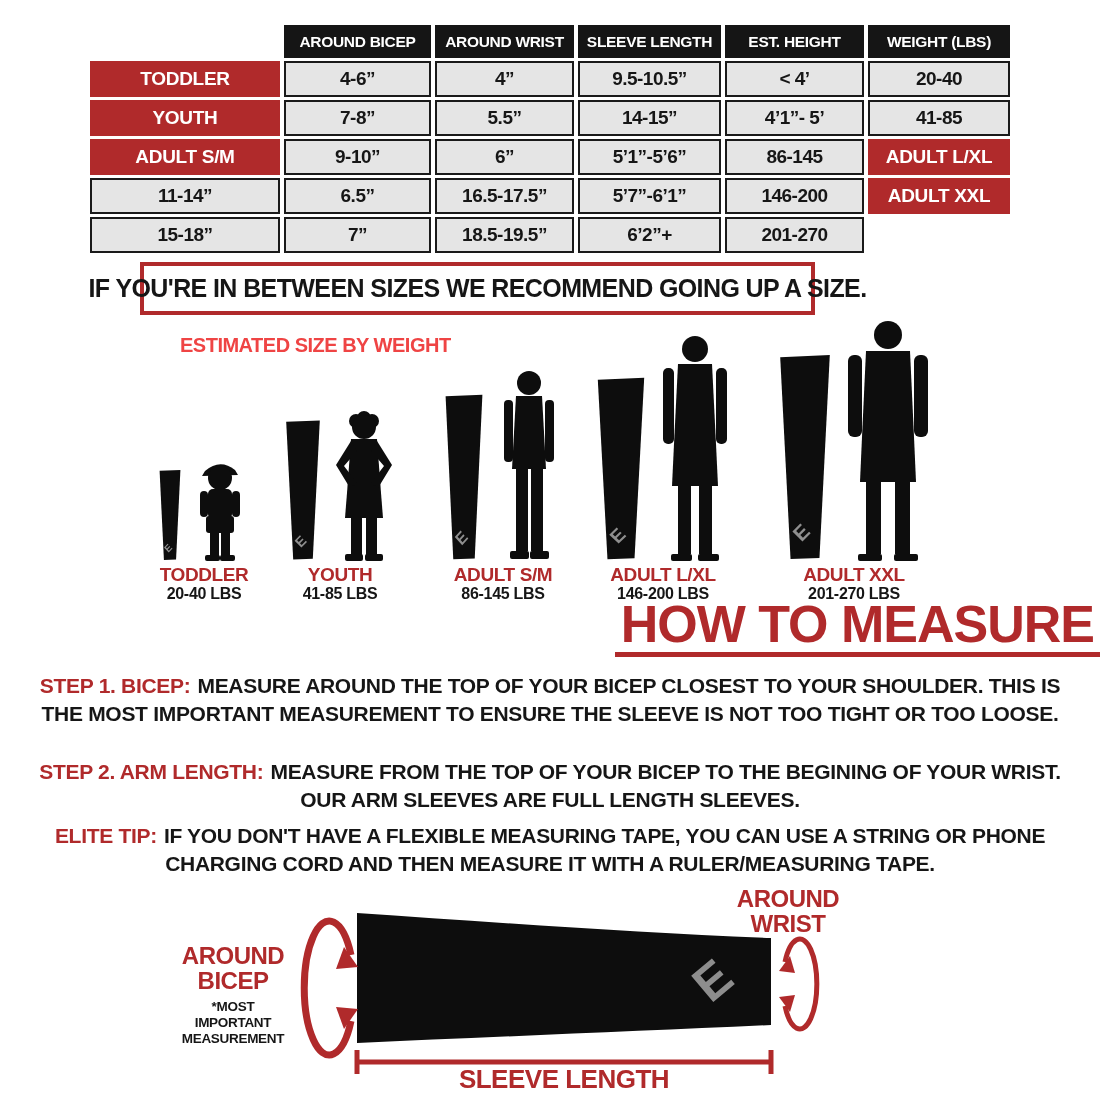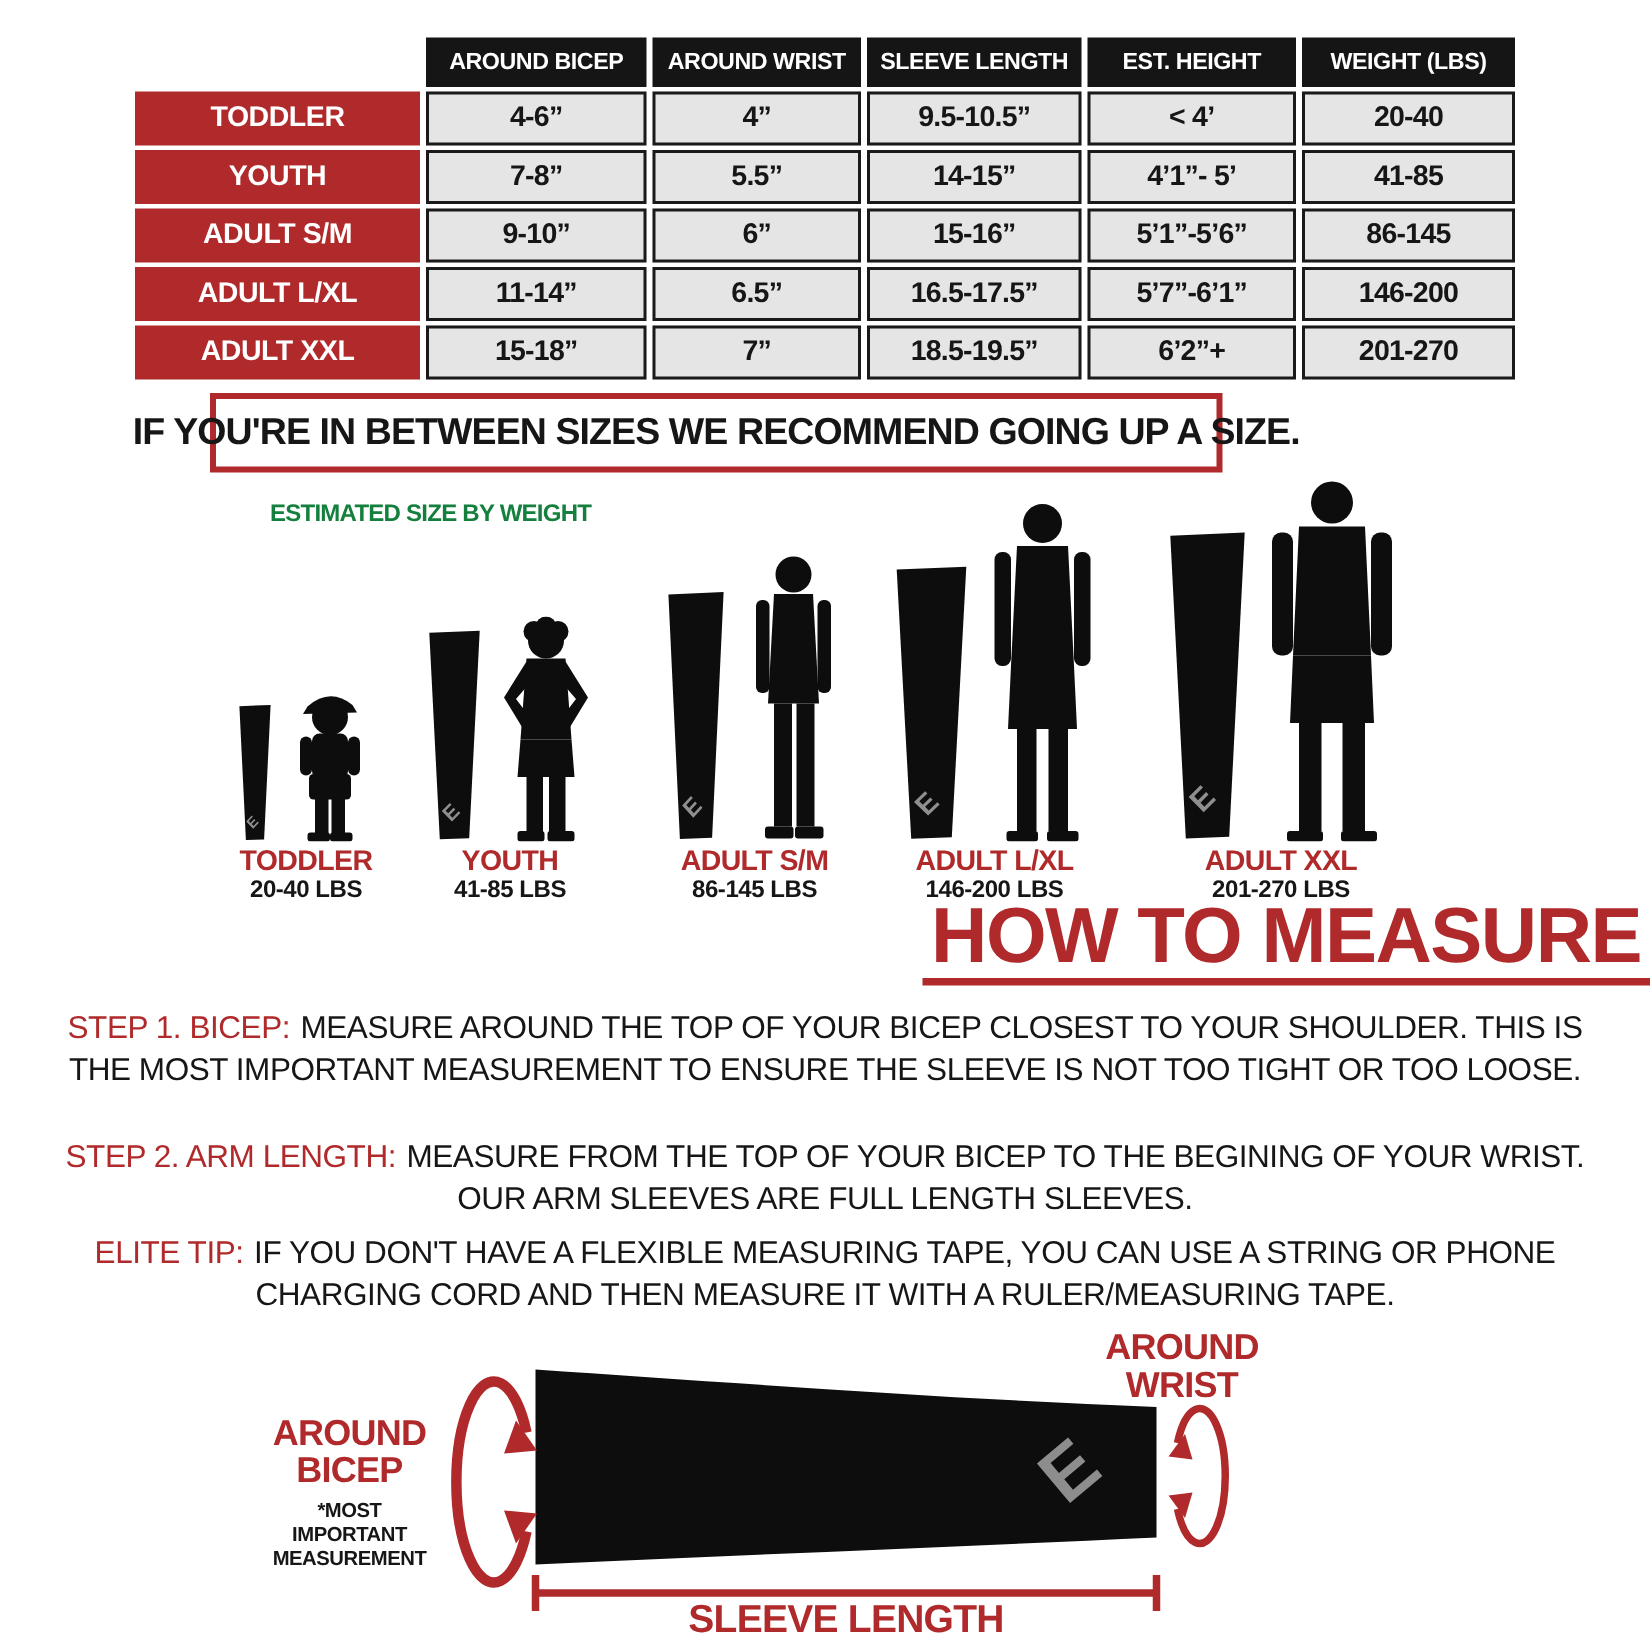--- a/index.html
+++ b/index.html
@@ -30,37 +30,37 @@
   .banner{
     position:absolute;top:262px;left:140px;width:675px;height:53px;
     border:4px solid var(--red);background:#fff;
     display:flex;align-items:center;justify-content:center;
     font-weight:bold;font-size:25px;letter-spacing:-0.6px;color:#161616;white-space:nowrap;
   }
 
   
   .weight-title{
     position:absolute;top:334px;left:180px;
-    font-weight:bold;font-size:16px;letter-spacing:-0.5px;color:#15803d;
+    font-weight:bold;font-size:20px;letter-spacing:-0.5px;color:#ef4444;
   }
   .group{position:absolute;bottom:497px;display:flex;flex-direction:column;align-items:center;}
   .figures{display:flex;align-items:flex-end;gap:6px;}
   .g-name{margin-top:4px;color:var(--red);font-weight:bold;font-size:19px;letter-spacing:-0.4px;line-height:20px;white-space:nowrap;}
   .g-weight{color:#161616;font-weight:bold;font-size:16px;letter-spacing:-0.3px;line-height:18px;white-space:nowrap;text-align:center;}
   .silhouette,.sleeve{display:block;}
 
   
   .htm-wrap{position:absolute;top:598px;left:0;width:1100px;text-align:right;}
   .htm-title{
     display:inline-block;color:var(--red);font-weight:bold;font-size:52px;
     letter-spacing:-1px;line-height:1.0;border-bottom:5px solid var(--red);padding:0 6px 2px 6px;
   }
   .step{
     position:absolute;left:30px;width:1040px;text-align:center;
-    font-weight:normal;font-size:21px;line-height:1.33;letter-spacing:-0.3px;color:#161616;
+    font-weight:bold;font-size:21px;line-height:1.33;letter-spacing:-0.3px;color:#161616;
   }
   .step-1{top:672px;}
   .step-2{top:758px;}
   .step-3{top:822px;}
   .step-label{color:var(--red);margin-right:7px;}
 
   
   .diagram-svg{position:absolute;top:885px;left:0;}
   .dg-label{position:absolute;color:var(--red);font-weight:bold;text-align:center;white-space:pre-line;line-height:1.05;letter-spacing:-0.5px;}
   .dg-wrist{top:886px;left:713px;width:150px;font-size:24px;}
@@ -91,21 +91,20 @@
     <div class="st-cell st-label">YOUTH</div>
     <div class="st-cell st-data">7-8”</div>
     <div class="st-cell st-data">5.5”</div>
     <div class="st-cell st-data">14-15”</div>
     <div class="st-cell st-data">4’1”- 5’</div>
     <div class="st-cell st-data">41-85</div>
 
     <div class="st-cell st-label">ADULT S/M</div>
     <div class="st-cell st-data">9-10”</div>
     <div class="st-cell st-data">6”</div>
-    <div class="st-cell st-data">15-16”</div>
     <div class="st-cell st-data">5’1”-5’6”</div>
     <div class="st-cell st-data">86-145</div>
 
     <div class="st-cell st-label">ADULT L/XL</div>
     <div class="st-cell st-data">11-14”</div>
     <div class="st-cell st-data">6.5”</div>
     <div class="st-cell st-data">16.5-17.5”</div>
     <div class="st-cell st-data">5’7”-6’1”</div>
     <div class="st-cell st-data">146-200</div>
 

